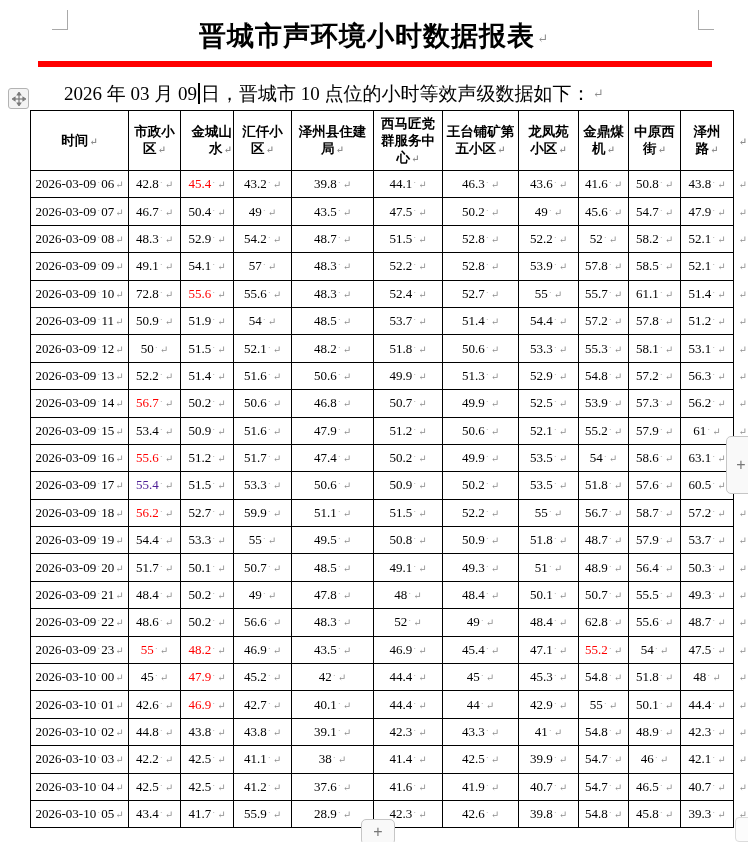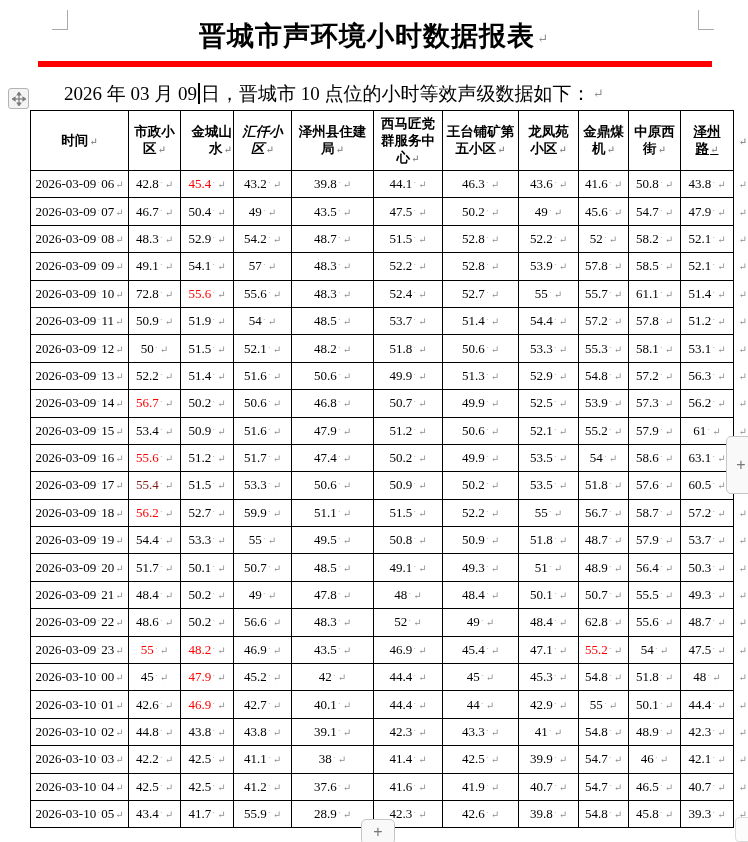--- a/index.html
+++ b/index.html
@@ -71,36 +71,36 @@
 </div>
 
 <table class="report">
   <thead>
       <tr>
         <th style="width: 98px;"><span>时间</span><span class="fm">↵</span></th>
         <th style="width: 52px;"><span>市政小
 区</span><span class="fm">↵</span></th>
         <th style="width: 53px; text-align: right;"><span>金城山
 水</span><span class="fm">↵</span></th>
-        <th style="width: 58px; font-style: italic;"><span>汇仟小
+        <th style="width: 58px;"><span>汇仟小
 区</span><span class="fm">↵</span></th>
         <th style="width: 82px;"><span>泽州县住建
 局</span><span class="fm">↵</span></th>
         <th style="width: 69px;"><span>西马匠党
 群服务中
 心</span><span class="fm">↵</span></th>
         <th style="width: 76px; margin-top: 24px;"><span>王台铺矿第
 五小区</span><span class="fm">↵</span></th>
         <th style="width: 60px;"><span>龙凤苑
 小区</span><span class="fm">↵</span></th>
         <th style="width: 50px;"><span>金鼎煤
 机</span><span class="fm">↵</span></th>
         <th style="width: 52px;"><span>中原西
 街</span><span class="fm">↵</span></th>
-        <th class="last-cell" style="width: 53px; text-decoration: underline;"><span>泽州
+        <th class="last-cell" style="width: 53px;"><span>泽州
 路</span><span class="fm">↵</span><span class="eor">↵</span></th>
       </tr>
     </thead>
   <tbody>
       <tr>
         <td><span>2026-03-09</span><span class="spdot">·</span><span>06</span><span class="fm">↵</span></td>
         <td><span>42.8</span><span class="spdot">·</span><span class="fm">↵</span></td>
         <td><span style="color:#ff0000">45.4</span><span class="spdot">·</span><span class="fm">↵</span></td>
         <td><span>43.2</span><span class="spdot">·</span><span class="fm">↵</span></td>
         <td><span>39.8</span><span class="spdot">·</span><span class="fm">↵</span></td>
@@ -236,21 +236,21 @@
         <td><span>47.4</span><span class="spdot">·</span><span class="fm">↵</span></td>
         <td><span>50.2</span><span class="spdot">·</span><span class="fm">↵</span></td>
         <td><span>49.9</span><span class="spdot">·</span><span class="fm">↵</span></td>
         <td><span>53.5</span><span class="spdot">·</span><span class="fm">↵</span></td>
         <td><span>54</span><span class="spdot">·</span><span class="fm">↵</span></td>
         <td><span>58.6</span><span class="spdot">·</span><span class="fm">↵</span></td>
         <td class="last-cell"><span>63.1</span><span class="spdot">·</span><span class="fm">↵</span><span class="eor">↵</span></td>
       </tr>
       <tr>
         <td><span>2026-03-09</span><span class="spdot">·</span><span>17</span><span class="fm">↵</span></td>
-        <td><span style="color:#7f1d1d">55.4</span><span class="spdot">·</span><span class="fm">↵</span></td>
+        <td><span style="color:#4c1d95">55.4</span><span class="spdot">·</span><span class="fm">↵</span></td>
         <td><span>51.5</span><span class="spdot">·</span><span class="fm">↵</span></td>
         <td><span>53.3</span><span class="spdot">·</span><span class="fm">↵</span></td>
         <td><span>50.6</span><span class="spdot">·</span><span class="fm">↵</span></td>
         <td><span>50.9</span><span class="spdot">·</span><span class="fm">↵</span></td>
         <td><span>50.2</span><span class="spdot">·</span><span class="fm">↵</span></td>
         <td><span>53.5</span><span class="spdot">·</span><span class="fm">↵</span></td>
         <td><span>51.8</span><span class="spdot">·</span><span class="fm">↵</span></td>
         <td><span>57.6</span><span class="spdot">·</span><span class="fm">↵</span></td>
         <td class="last-cell"><span>60.5</span><span class="spdot">·</span><span class="fm">↵</span><span class="eor">↵</span></td>
       </tr>

